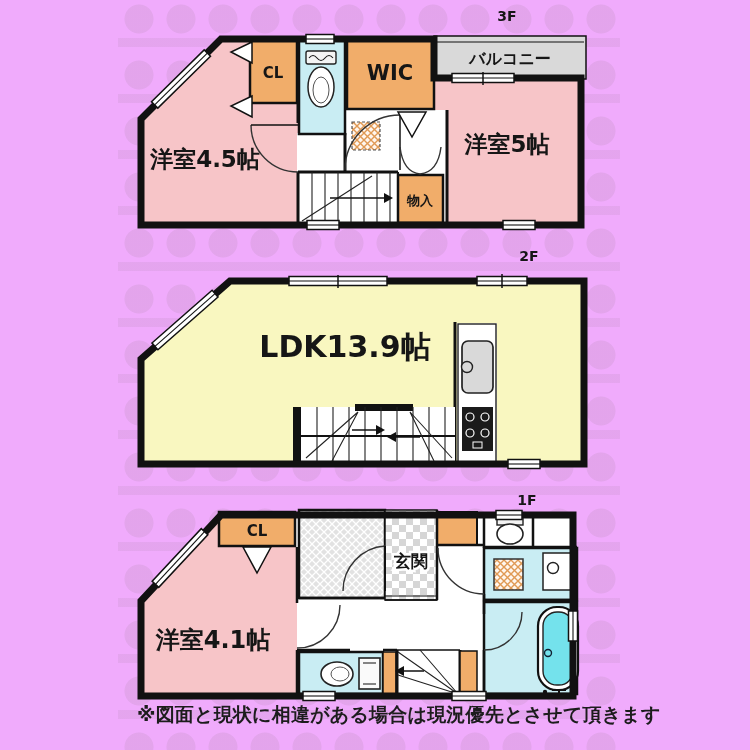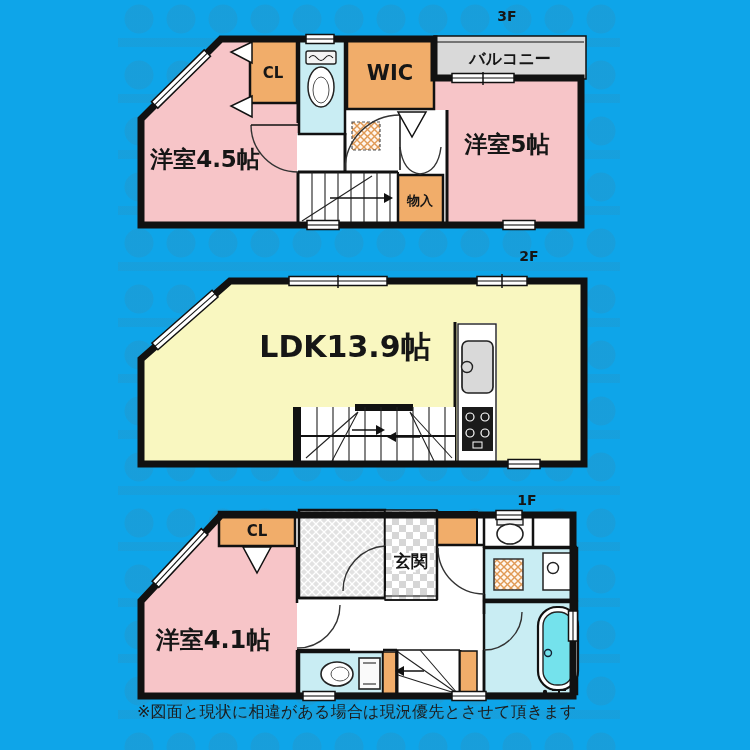--- a/index.html
+++ b/index.html
@@ -1,16 +1,16 @@
 <!DOCTYPE html>
 <html><head>
 <meta charset="utf-8">
 <style>
   html,body{margin:0;padding:0;background:#fff;}
-  .canvas{position:relative;width:750px;height:750px;background:#0ea5e9;overflow:hidden;
+  .canvas{position:relative;width:750px;height:750px;background:#f0abfc;overflow:hidden;
           font-family:"DejaVu Sans","Liberation Sans",sans-serif;}
   .watermark{position:absolute;left:118px;top:0;width:502px;height:750px;
     background-image:
       radial-gradient(circle 15px at 21px 19px, rgba(110,100,95,0.10) 0 14px, transparent 15px),
       linear-gradient(to bottom, transparent 0 38px, rgba(110,100,95,0.085) 38px 47px, transparent 47px);
     background-size:42px 56px;
     background-repeat:repeat;}
   svg.plan{position:absolute;left:0;top:0;}
   svg .w7{stroke:#111;stroke-width:7;fill:none;stroke-linejoin:miter;}
   svg .w3{stroke:#111;stroke-width:3;fill:none;}
@@ -27,21 +27,21 @@
   svg .gry{fill:#d9d9d9;}
   svg .wht{fill:#ffffff;}
   svg .win{fill:#fff;stroke:#111;stroke-width:1.5;}
   svg .tri{fill:#fff;stroke:#111;stroke-width:1.5;}
   svg .stp{stroke:#222;stroke-width:1.1;fill:none;}
   svg .ah{fill:#111;stroke:none;}
   svg text{font-family:"DejaVu Sans","Liberation Sans",sans-serif;font-weight:700;fill:#161616;text-anchor:middle;}
   .t13{font-size:13px;}.t14{font-size:14px;}.t15{font-size:15px;}.t16{font-size:16px;}
   .t17{font-size:17px;}.t21{font-size:21px;}.t23{font-size:23px;}.t24{font-size:24px;}.t30{font-size:30px;}
   .halo{stroke:#fff;stroke-width:5;paint-order:stroke;}
-  .disclaimer{position:absolute;left:137px;top:702px;width:500px;font-size:16px;font-weight:400;
+  .disclaimer{position:absolute;left:137px;top:702px;width:500px;font-size:19px;font-weight:700;
               color:#1c1c1c;white-space:nowrap;letter-spacing:0.2px;}
 </style>
 </head>
 <body>
 
 <div class="canvas">
   <div class="watermark"></div>
 
   <svg class="plan" width="750" height="750" viewBox="0 0 750 750">
     <defs>

